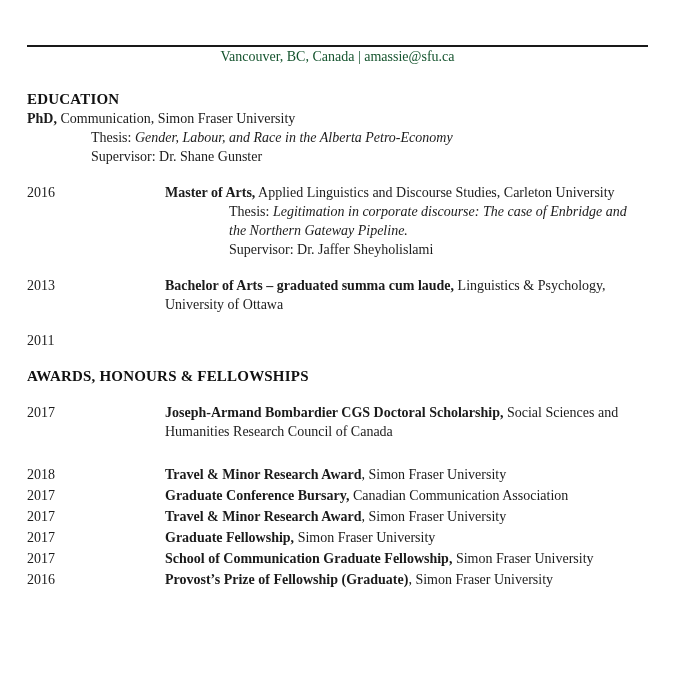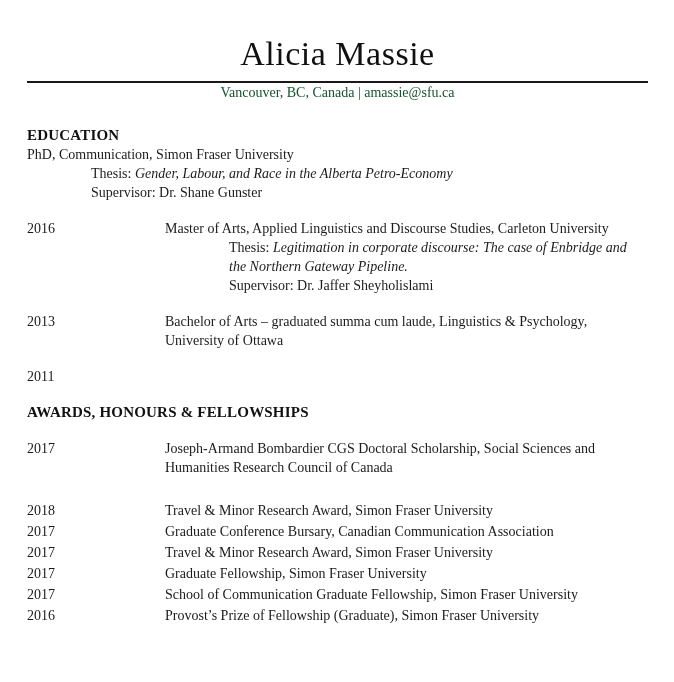--- a/index.html
+++ b/index.html
@@ -46,30 +46,29 @@
   }
   .heading-education { margin-top: 24px; margin-bottom: 0; }
   .heading-awards   { margin-top: 14px; margin-bottom: 17px; }
   .row { display: flex; align-items: flex-start; }
   .row .year { flex: 0 0 138px; width: 138px; }
   .row .desc { flex: 1; min-width: 0; padding-right: 2px; }
   .edu-entry   { margin-bottom: 17px; }
   .award-main  { margin-bottom: 24px; }
   .award-line  { margin-bottom: 2px; }
   .sub { margin-left: 64px; }
-  .b { font-weight: 400; }
+  .b { font-weight: 700; }
   .i { font-style: italic; }
 </style>
 </head>
 <body>
 
 <div class="page">
 
   <header>
-    <h1 class="title">Alicia Massie</h1>
     <div class="rule"></div>
     <div class="contact">Vancouver, BC, Canada | amassie@sfu.ca</div>
   </header>
 
   <section>
     <h2 class="section-heading heading-education">EDUCATION</h2>
 
     <div class="row edu-entry">
       <div class="desc">
         <div><span class="b">PhD,</span><span> Communication, Simon Fraser University</span></div>

